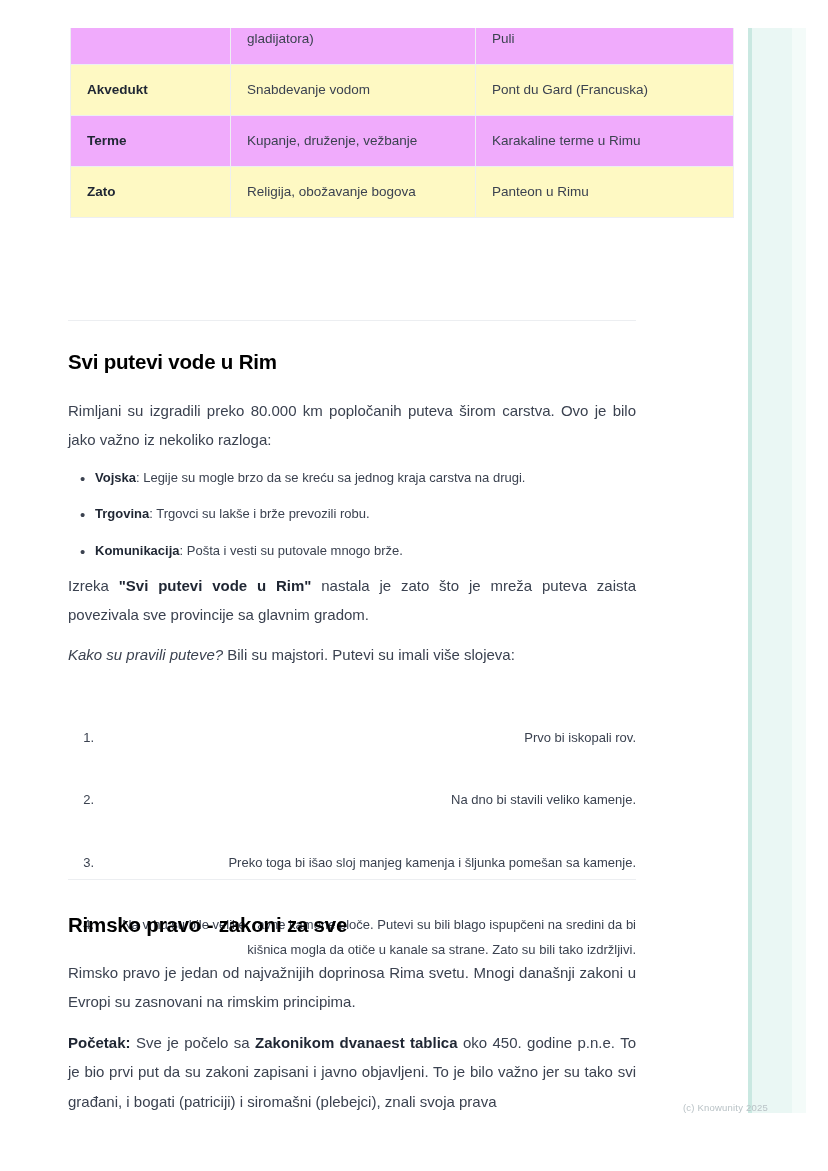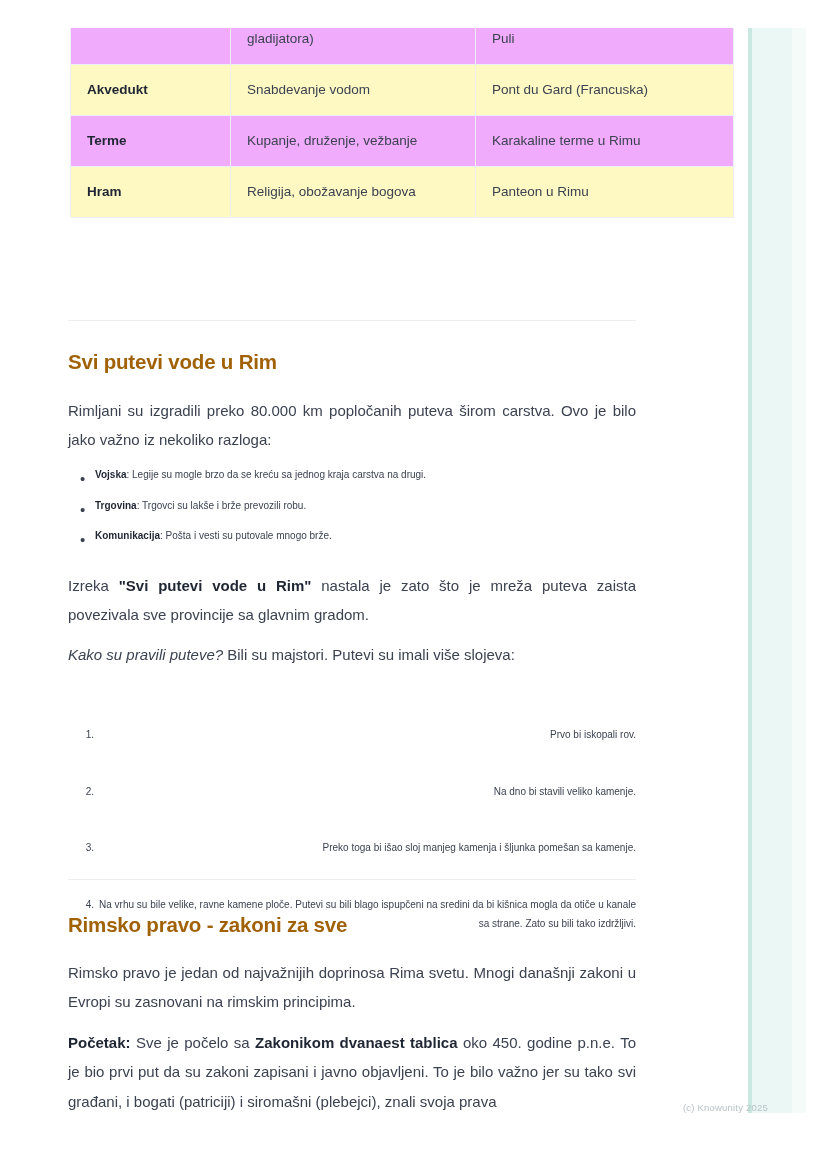--- a/index.html
+++ b/index.html
@@ -91,39 +91,39 @@
     padding-top: 0;
     padding-bottom: 14px;
     border-top: none;
     height: 22px;
   }
 
   
   h2.section {
     font-size: 20.5px;
     font-weight: bold;
-    color: #a16207;
+    color: #000000;
     margin: 0;
     letter-spacing: -0.2px;
   }
   p.body {
     font-size: 15px;
     line-height: 1.95;
     margin: 0;
     text-align: justify;
     color: #3b4250;
   }
   p.body b, li b { color: #1f2633; font-weight: bold; }
   .em { font-style: italic; }
 
   ul.bullets, ol.steps {
     margin: 0;
     padding: 0;
     list-style: none;
-    font-size: 10px;
+    font-size: 13px;
     line-height: 1.95;
     color: #3b4250;
   }
   ul.bullets li {
     position: relative;
     padding-left: 27px;
     margin-bottom: 11px;
   }
   ul.bullets li::before {
     content: "•";
@@ -188,21 +188,21 @@
           <td class="c1">Akvedukt</td>
           <td class="c2">Snabdevanje vodom</td>
           <td class="c3">Pont du Gard (Francuska)</td>
         </tr>
         <tr>
           <td class="c1">Terme</td>
           <td class="c2">Kupanje, druženje, vežbanje</td>
           <td class="c3">Karakaline terme u Rimu</td>
         </tr>
         <tr class="tint">
-          <td class="c1">Hram</td>
+          <td class="c1">Zato</td>
           <td class="c2">Religija, obožavanje bogova</td>
           <td class="c3">Panteon u Rimu</td>
         </tr>
       </tbody>
     </table>
   </div>
 
   <div class="blk" style="top:320px;">
     <hr class="rule">
   </div>

